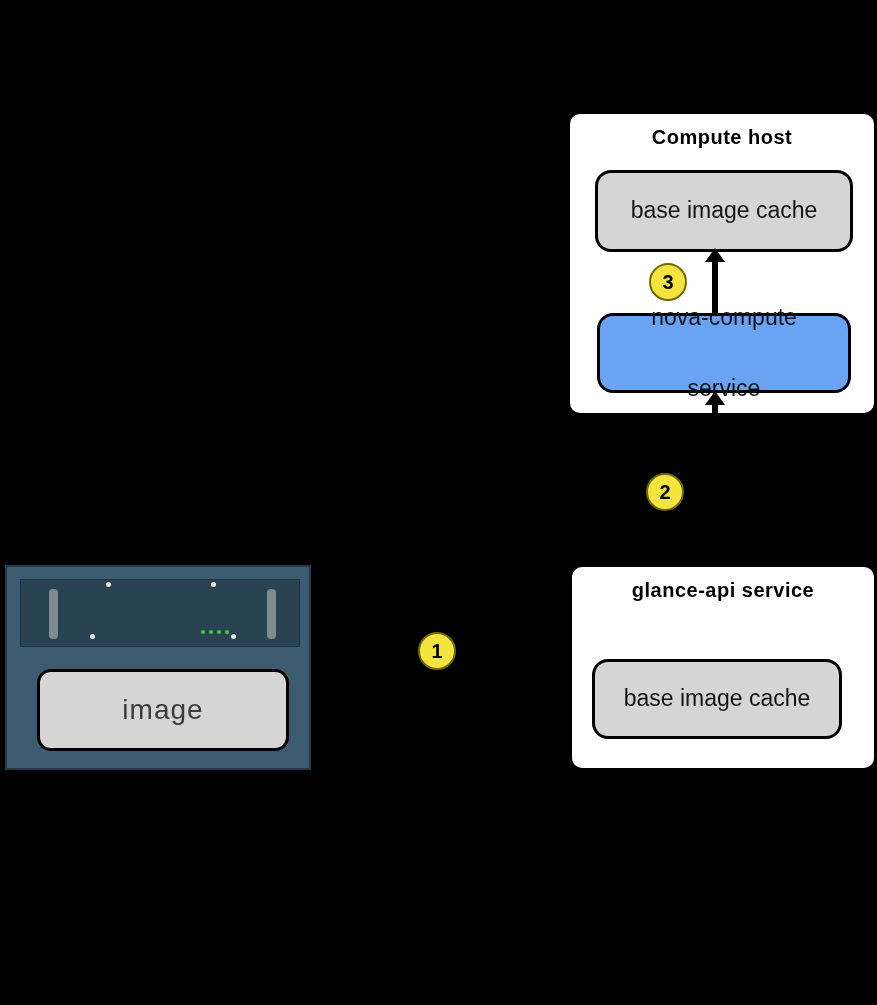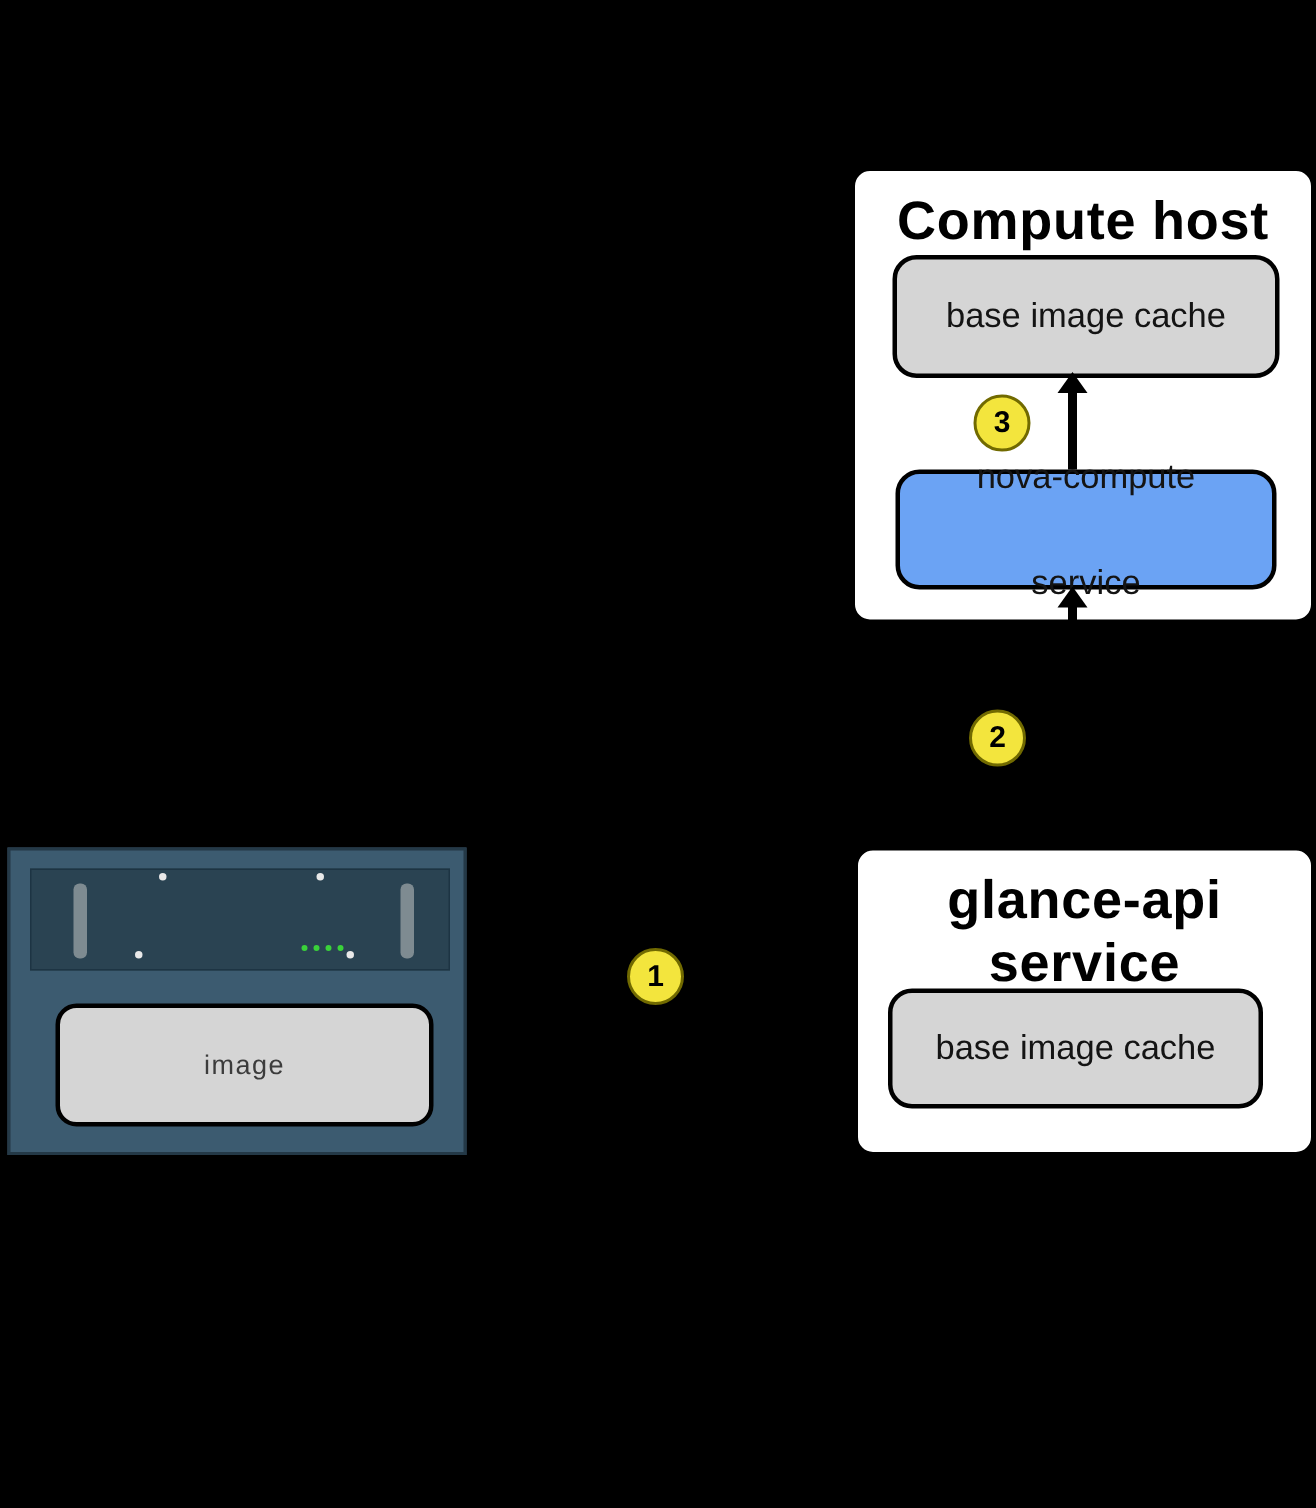--- a/index.html
+++ b/index.html
@@ -13,21 +13,21 @@
   
   .panel{
     position:absolute;box-sizing:border-box;
     background:var(--panel-white,#fff);
     border:2px solid #000;border-radius:12px;
     z-index:1;
   }
   .compute-host{left:568px;top:112px;width:308px;height:303px;}
   .glance{left:570px;top:565px;width:306px;height:205px;}
   .panel-title{
-    text-align:center;font-size:36px;font-weight:700;color:#000;
+    text-align:center;font-size:20px;font-weight:700;color:#000;
     padding-top:12px;letter-spacing:0.5px;
   }
   
   .box{
     position:absolute;box-sizing:border-box;
     border:3px solid #000;border-radius:16px;
     display:flex;flex-direction:column;align-items:center;justify-content:center;
     font-size:23px;color:#141414;text-align:center;line-height:1.2;
   }
   .gray{background:var(--box-gray,#d5d5d5);}
@@ -82,21 +82,21 @@
   .s3{left:69px;top:54px;}
   .s4{left:210px;top:54px;}
   .led{position:absolute;top:50px;width:4px;height:4px;border-radius:50%;background:var(--server-led,#3ad23a);}
   .l1{left:180px;}.l2{left:188px;}.l3{left:196px;}.l4{left:204px;}
   .image-box{
     position:absolute;left:30px;top:102px;width:252px;height:82px;
     box-sizing:border-box;
     background:var(--box-gray,#d5d5d5);
     border:3px solid #000;border-radius:14px;
     display:flex;align-items:center;justify-content:center;
-    font-size:18px;color:#3c3c3c;letter-spacing:1px;
+    font-size:28px;color:#3c3c3c;letter-spacing:1px;
   }
 </style>
 </head>
 <body>
 
 <div class="canvas">
 
   <div class="panel compute-host">
     <div class="panel-title">Compute host</div>
     <div class="box gray compute-cache">

